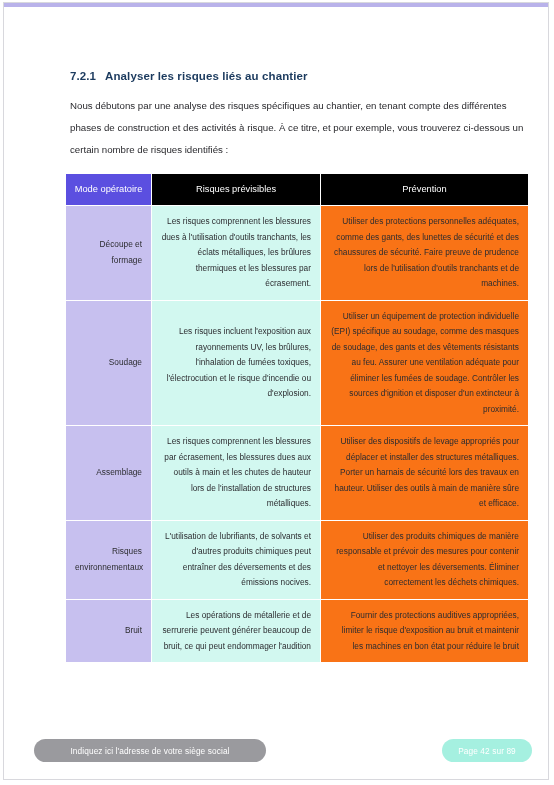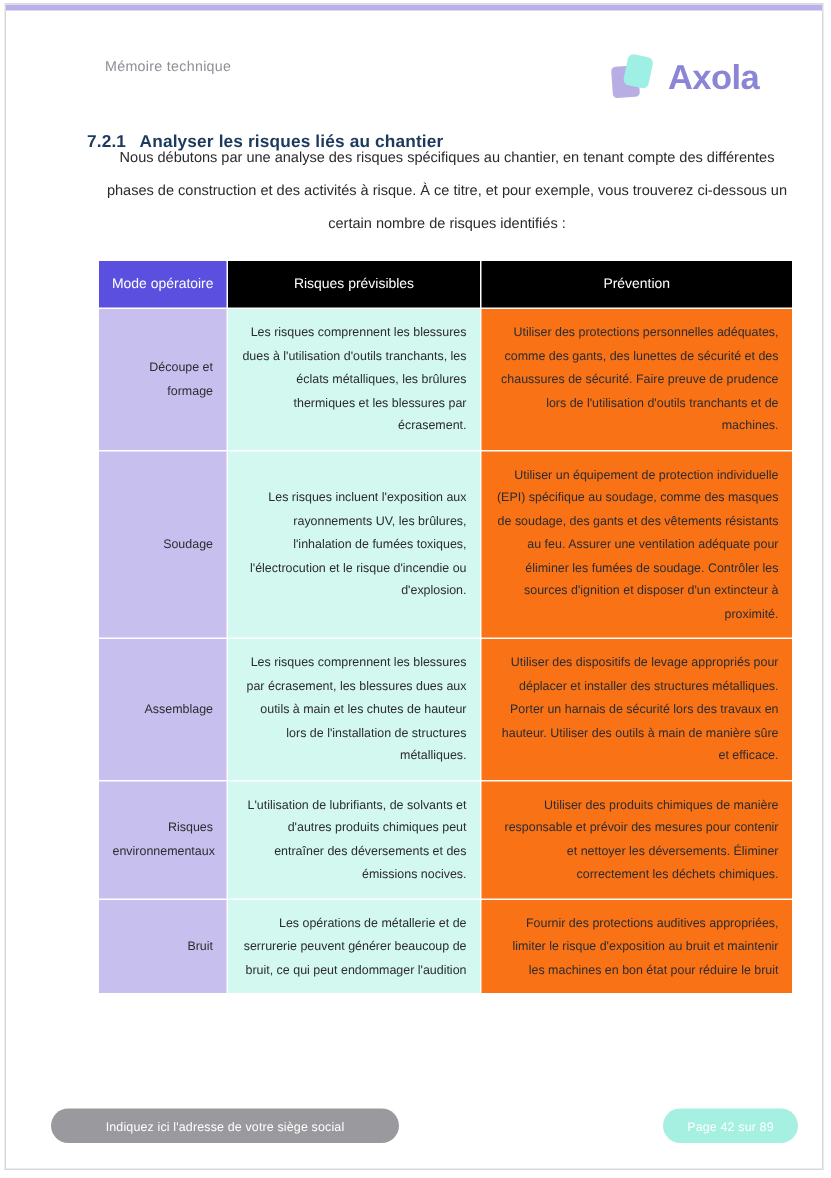--- a/index.html
+++ b/index.html
@@ -87,39 +87,37 @@
   #logo-text {
     font-size: 23px;
     font-weight: 600;
     color: #8b85d6;
     letter-spacing: -0.4px;
   }
 
   
   #section-heading {
     position: absolute;
-    left: 54px;
+    left: 66px;
     top: 67px;
     font-size: 11.5px;
     font-weight: bold;
     color: #1b3a5e;
     letter-spacing: 0.1px;
-    margin-top: 19px;
   }
   #section-heading .num { margin-right: 9px; }
 
   #intro-paragraph {
     position: absolute;
     left: 66px;
     top: 92px;
     width: 456px;
     font-size: 9.7px;
     line-height: 22px;
     color: #2a2a2e;
-    text-align: center;
   }
 
   
   #risk-table {
     position: absolute;
     left: 61px;
     top: 170px;
     width: 460px;
     border-collapse: separate;
     border-spacing: 1.5px;
@@ -196,30 +194,20 @@
     color: #ffffff;
   }
 </style>
 </head>
 <body>
 
 <div id="page">
 
   <div id="top-accent"></div>
 
-  <div id="doc-header">
-    <div id="header-label">Mémoire technique</div>
-    <div id="logo">
-      <div id="logo-mark">
-        <div id="logo-sq-purple"></div>
-        <div id="logo-sq-cyan"></div>
-      </div>
-      <div id="logo-text">Axola</div>
-    </div>
-  </div>
 
   <div id="section-heading">
     <span class="num">7.2.1</span><span>Analyser les risques liés au chantier</span>
   </div>
 
   <div id="intro-paragraph">Nous débutons par une analyse des risques spécifiques au chantier, en tenant compte des différentes phases de construction et des activités à risque. À ce titre, et pour exemple, vous trouverez ci-dessous un certain nombre de risques identifiés :</div>
 
   <table id="risk-table">
     <colgroup>
       <col class="c1">

